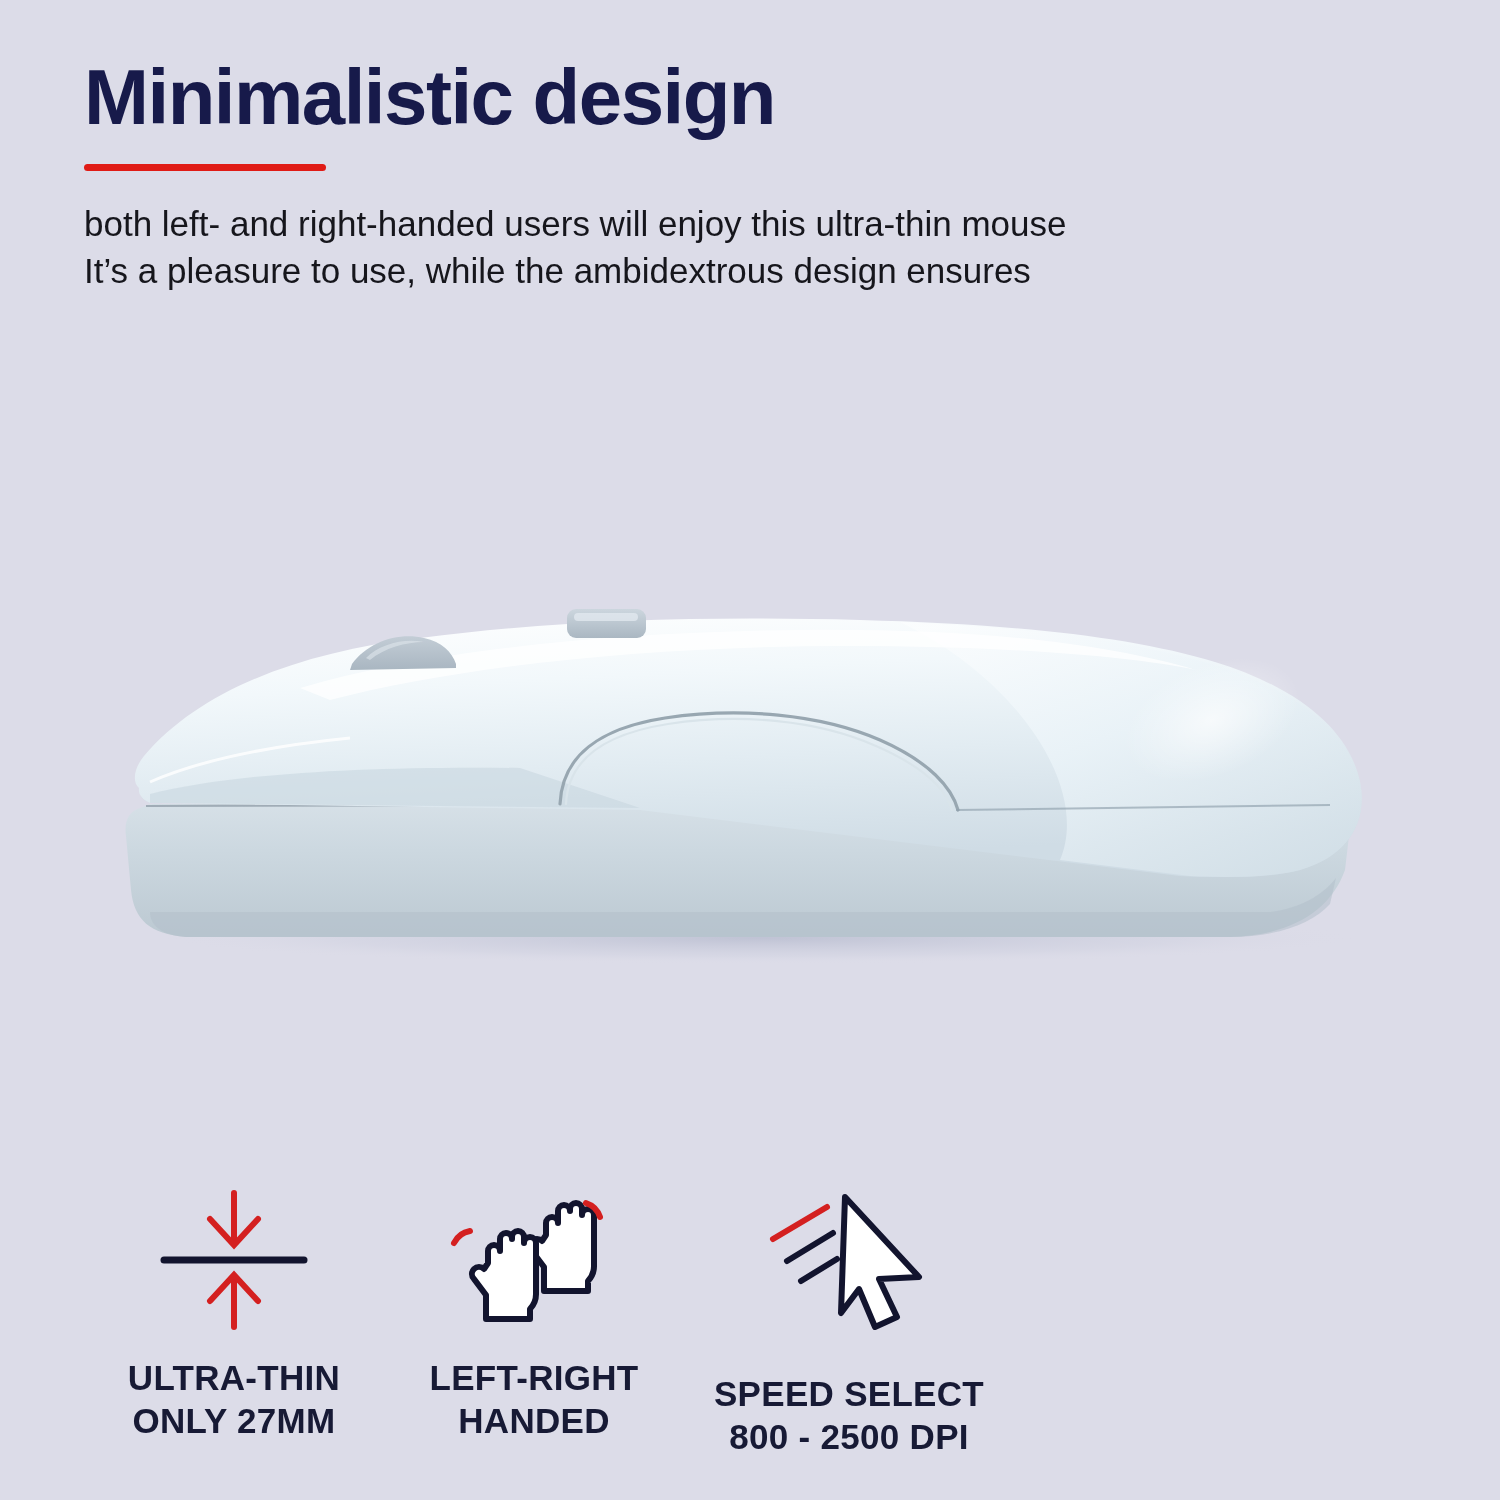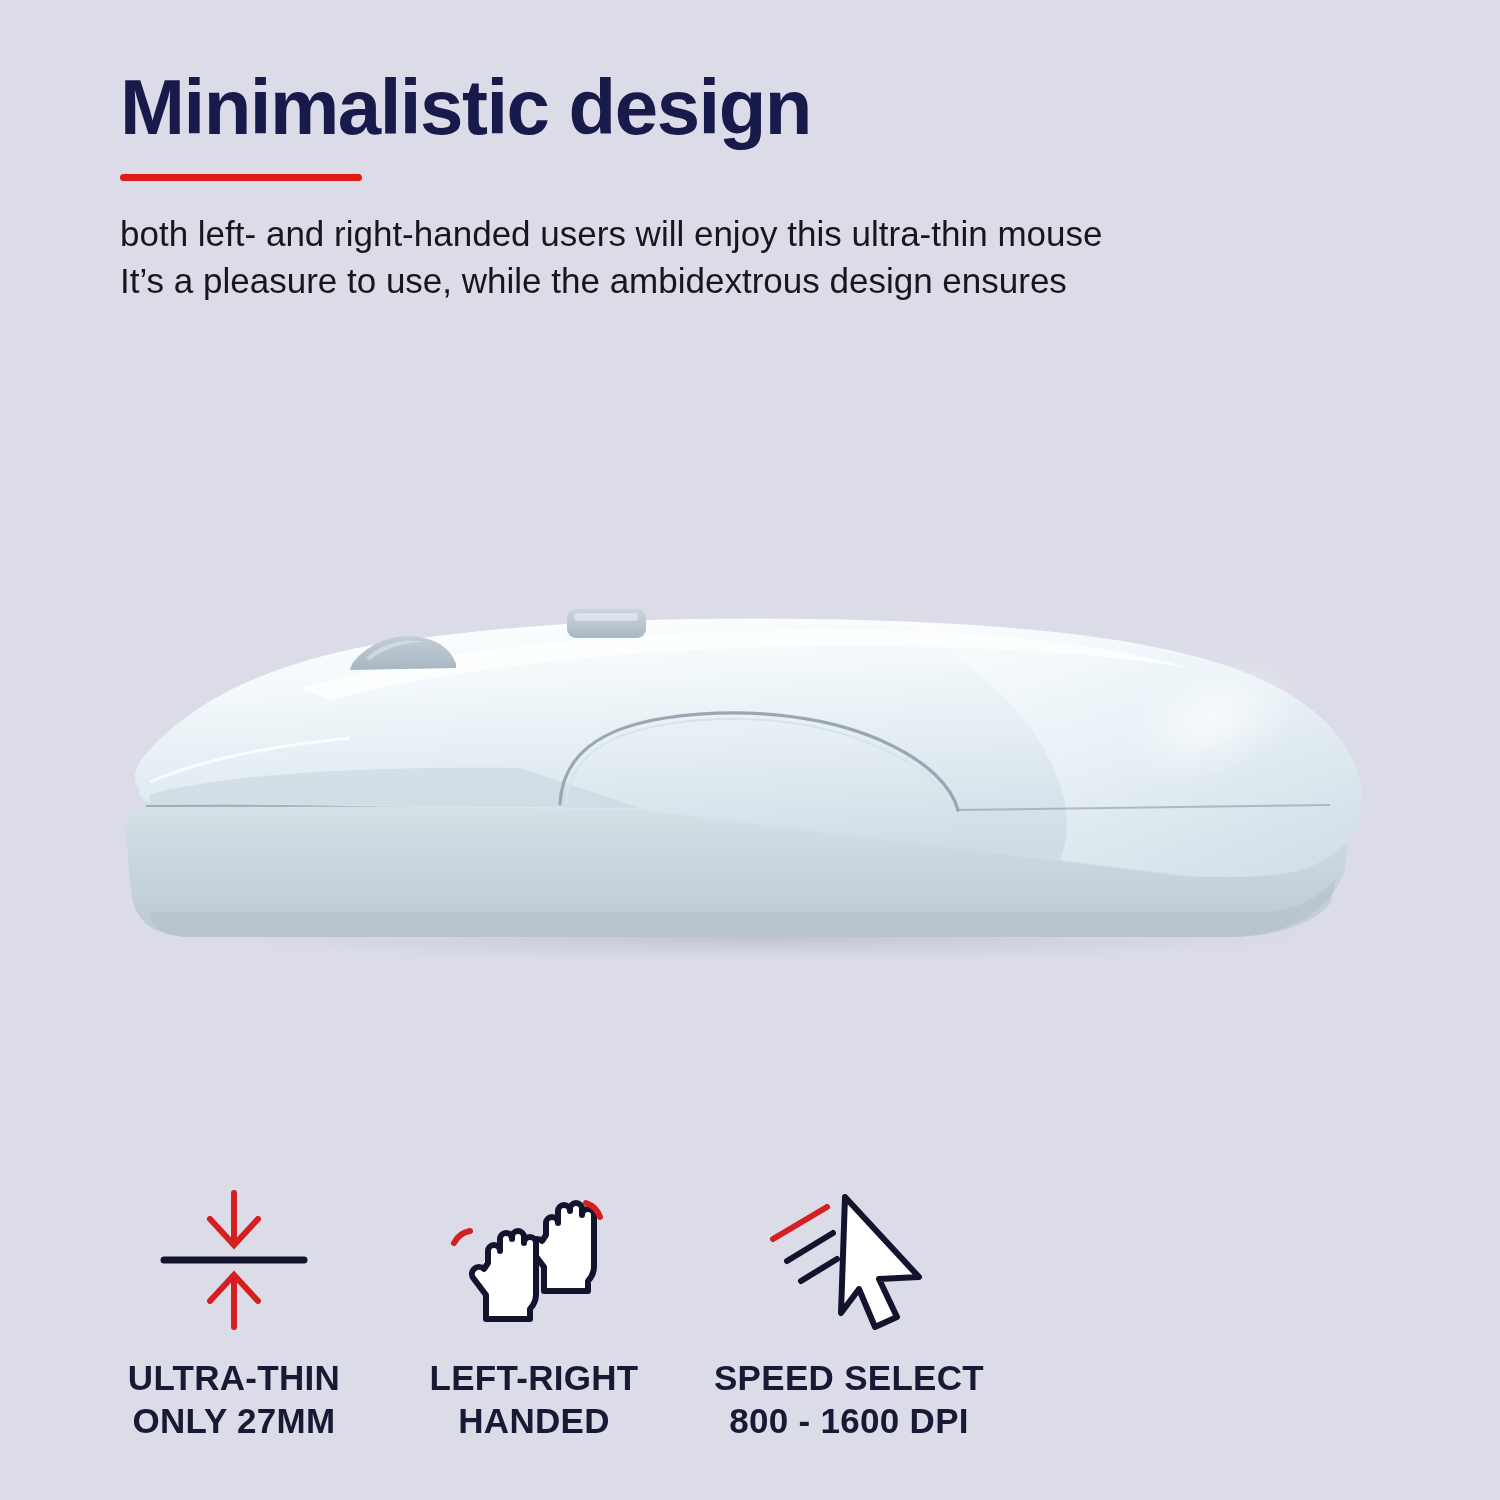--- a/index.html
+++ b/index.html
@@ -18,23 +18,22 @@
   .page {
     position: absolute;
     inset: 0;
     background: #dcdce8;
   }
 
   
   .header {
     position: absolute;
     left: 84px;
-    top: 68px;
+    top: 58px;
     width: 1380px;
-    margin-left: 36px;
   }
   .headline {
     font-size: 78px;
     font-weight: bold;
     color: #171a4a;
     letter-spacing: -1.5px;
     line-height: 1.0;
     margin: 0;
     white-space: nowrap;
   }
@@ -74,21 +73,21 @@
     display: flex;
     align-items: flex-start;
   }
   .feature {
     display: flex;
     flex-direction: column;
     align-items: flex-start;
   }
   .feature-0 { width: 300px; }
   .feature-1 { width: 300px; }
-  .feature-2 { width: 330px; }
+  .feature-2 { width: 330px; gap: 16px; }
 
   .feature-icon {
     height: 150px;
     display: flex;
     align-items: center;
     justify-content: center;
     width: 100%;
   }
   .feature-icon svg { display: block; }
 
@@ -319,18 +318,18 @@
                    L 170 92
                    L 130 94
                    L 148 132
                    L 126 142
                    L 110 104
                    L 92 128 Z"></path>
         </svg>
       </div>
       <div class="feature-label">
         <span>SPEED SELECT</span>
-        <span class="l2">800 - 1600 DPI</span>
+        <span class="l2">800 - 2500 DPI</span>
       </div>
     </div>
 
   </div>
 </div>
 
 </body></html>

